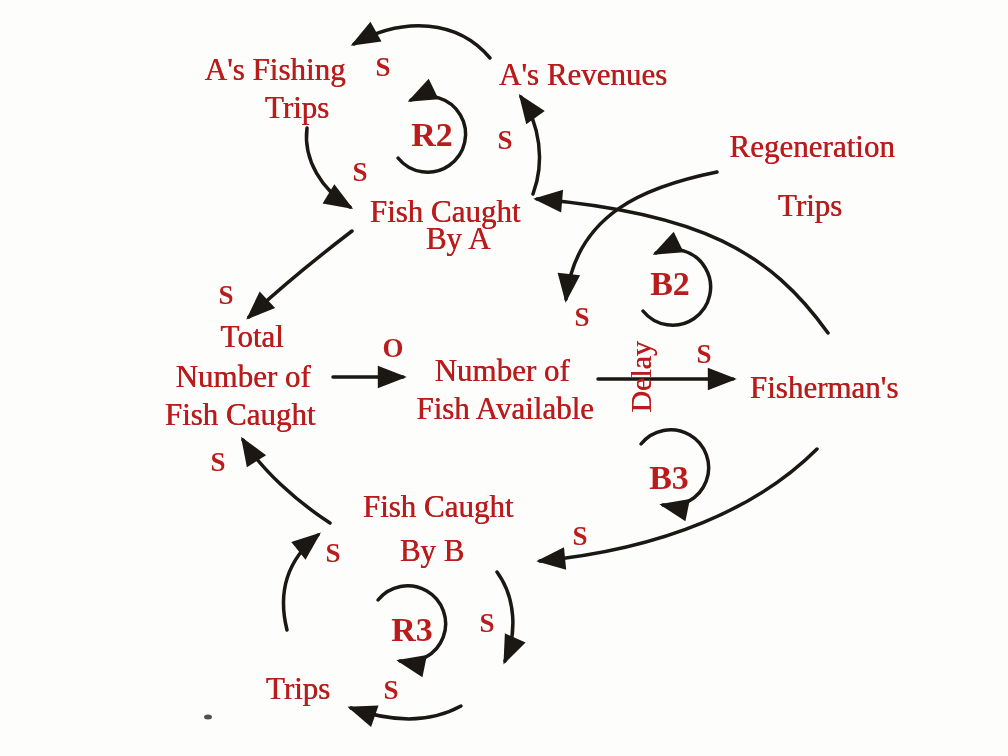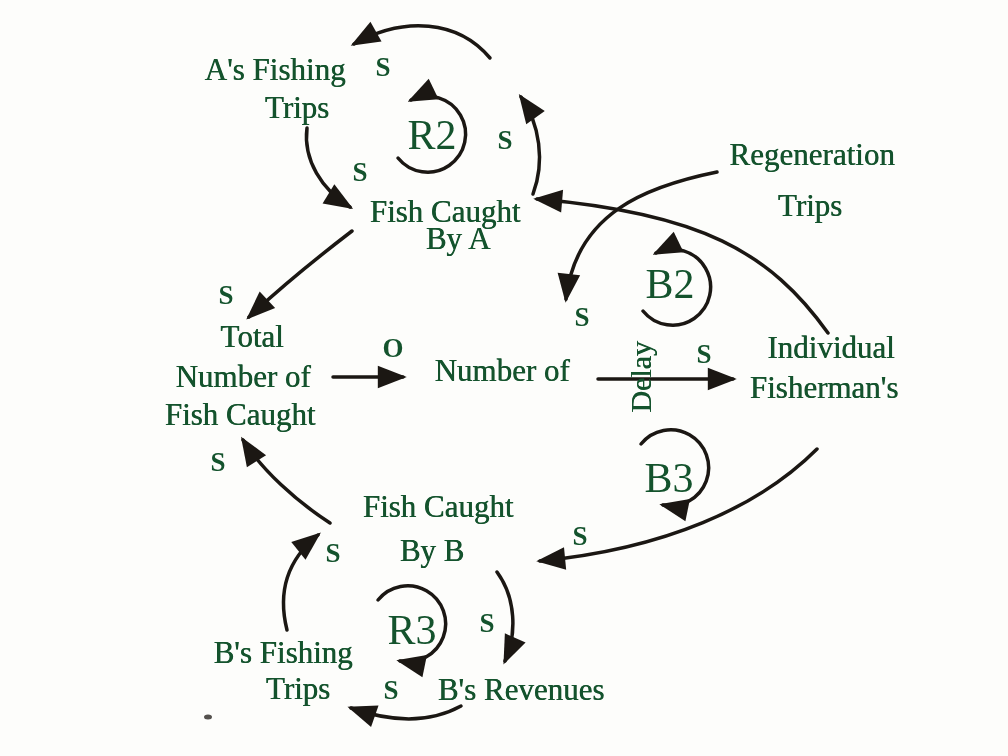--- a/index.html
+++ b/index.html
@@ -1,31 +1,31 @@
 <!DOCTYPE html>
 <html><head>
 <meta charset="utf-8">
 <style>
   html,body{margin:0;padding:0;background:#e8e8e8;}
   #stage{
     position:relative;width:1008px;height:756px;background:#fdfdfb;
-    font-family:"Liberation Serif", serif;color:#14532d;overflow:hidden;
+    font-family:"Liberation Serif", serif;color:#b91c1c;overflow:hidden;
   }
   #wires{position:absolute;left:0;top:0;width:1008px;height:756px;}
   .t{
     position:absolute;transform:translate(-50%,-50%);white-space:nowrap;
     font-size:31px;line-height:1;text-shadow:0.5px 0 0 currentColor;
   }
   .s{
     position:absolute;transform:translate(-50%,-50%);white-space:nowrap;
     font-size:27px;font-weight:bold;line-height:1;
   }
   .loop{
     position:absolute;transform:translate(-50%,-50%);white-space:nowrap;
-    font-size:42px;font-weight:normal;line-height:1;
+    font-size:34px;font-weight:bold;line-height:1;
   }
   .delay{
     position:absolute;transform:translate(-50%,-50%) rotate(-90deg);
     white-space:nowrap;font-size:30px;line-height:1;text-shadow:0.5px 0 0 currentColor;
   }
 </style>
 </head>
 <body>
 
 <div id="stage">
@@ -58,43 +58,42 @@
       <path d="M 461,706 C 432,722 394,723 351,708" marker-end="url(#ah)"></path>
       <path d="M 378,600 A 38,38 0 1 1 400,661" marker-end="url(#ah)"></path>
 
       <ellipse cx="208" cy="717" rx="4" ry="2.5" fill="#1b1713" stroke="none" opacity="0.75"></ellipse>
     </g>
   </svg>
 
   <div class="t" style="left:275px;top:69px">A's Fishing</div>
   <div class="t" style="left:297px;top:107px">Trips</div>
 
+  <div class="t" style="left:583px;top:74px">A's Revenues</div>
 
   <div class="t" style="left:445px;top:211px">Fish Caught</div>
   <div class="t" style="left:458px;top:238px">By A</div>
 
-  <div class="t" style="left:812px;top:154px">Regeneration</div>
+  <div class="t" style="left:812px;top:146px">Regeneration</div>
   <div class="t" style="left:810px;top:205px">Trips</div>
 
   <div class="t" style="left:252px;top:336px">Total</div>
   <div class="t" style="left:243px;top:376px">Number of</div>
   <div class="t" style="left:240px;top:414px">Fish Caught</div>
 
   <div class="t" style="left:502px;top:370px">Number of</div>
+  <div class="t" style="left:505px;top:408px">Fish Available</div>
 
-  <div class="t" style="left:831px;top:347px">Individual</div>
   <div class="t" style="left:824px;top:387px">Fisherman's</div>
 
   <div class="t" style="left:438px;top:506px">Fish Caught</div>
   <div class="t" style="left:432px;top:550px">By B</div>
 
-  <div class="t" style="left:283px;top:652px">B's Fishing</div>
   <div class="t" style="left:298px;top:688px">Trips</div>
 
-  <div class="t" style="left:521px;top:689px">B's Revenues</div>
 
   <div class="loop" style="left:432px;top:135px">R2</div>
   <div class="loop" style="left:670px;top:284px">B2</div>
   <div class="loop" style="left:669px;top:478px">B3</div>
   <div class="loop" style="left:412px;top:630px">R3</div>
 
   <div class="s" style="left:383px;top:67px">S</div>
   <div class="s" style="left:360px;top:172px">S</div>
   <div class="s" style="left:505px;top:140px">S</div>
   <div class="s" style="left:226px;top:295px">S</div>

